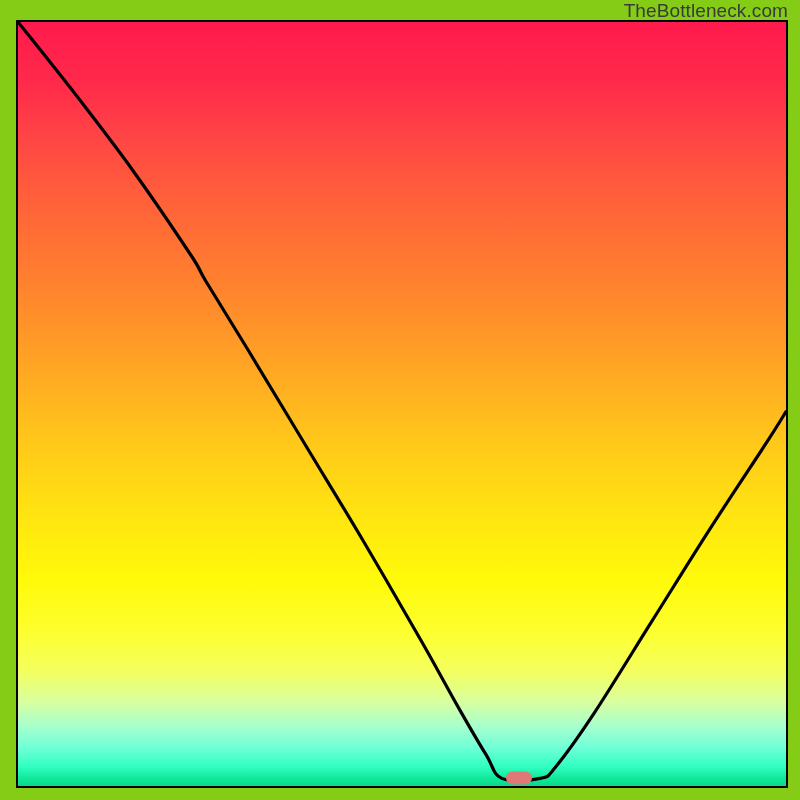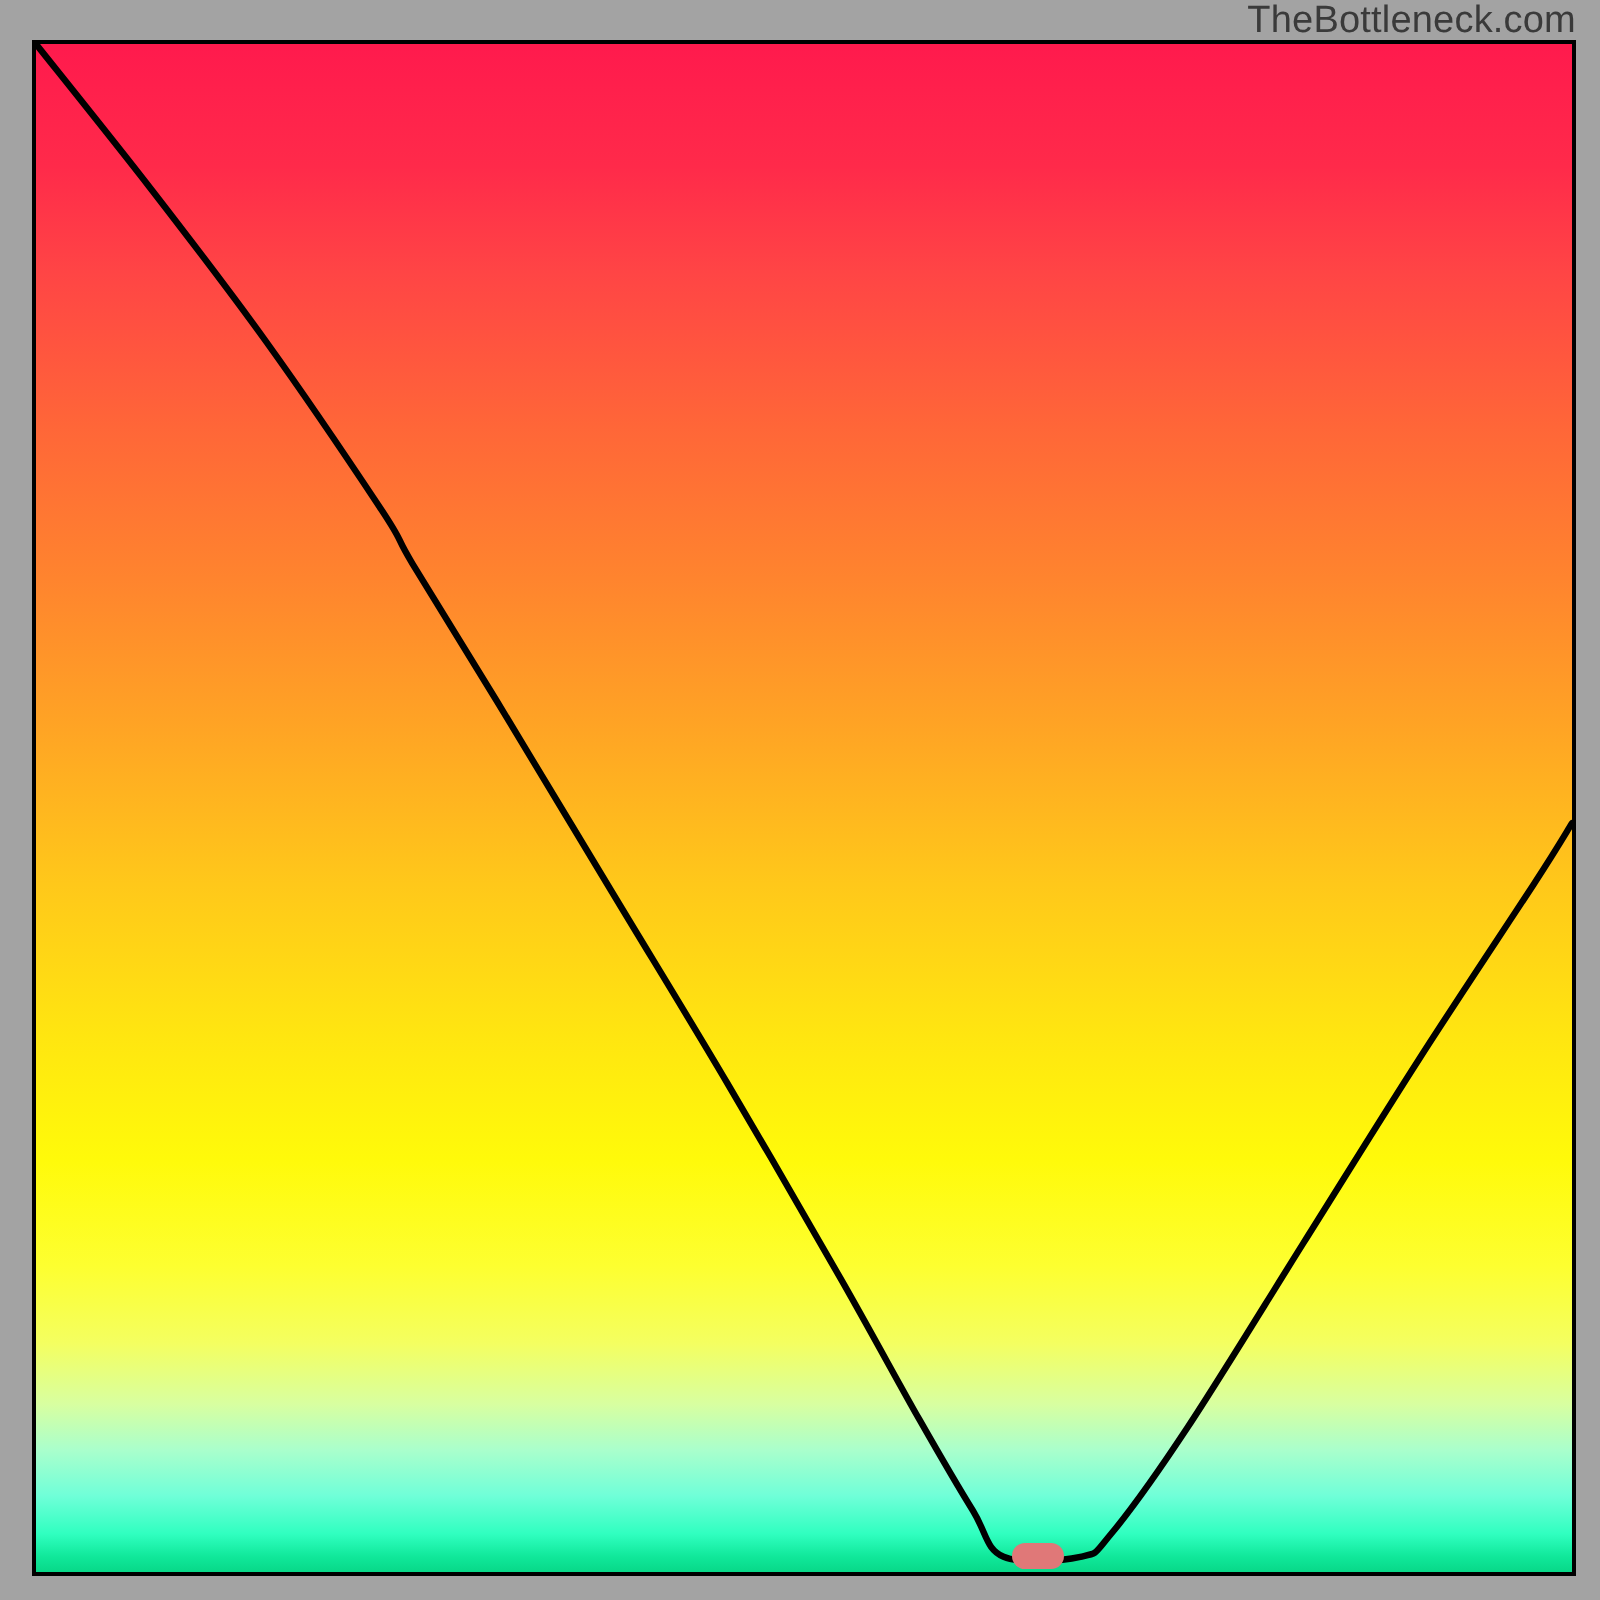--- a/index.html
+++ b/index.html
@@ -7,21 +7,21 @@
     padding: 0;
     width: 800px;
     height: 800px;
     overflow: hidden;
     font-family: Arial, sans-serif;
   }
   .chart-container {
     position: relative;
     width: 800px;
     height: 800px;
-    background: #a3a3a3;
+    background: #84cc16;
   }
   .plot-area {
     position: absolute;
     left: 16px;
     top: 20px;
     width: 768px;
     height: 764px;
     border: 2px solid black;
     overflow: hidden;
   }

